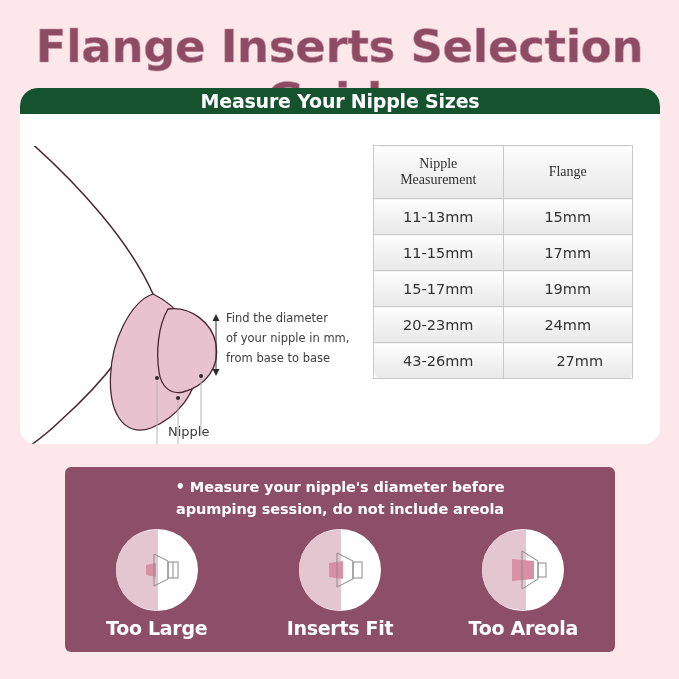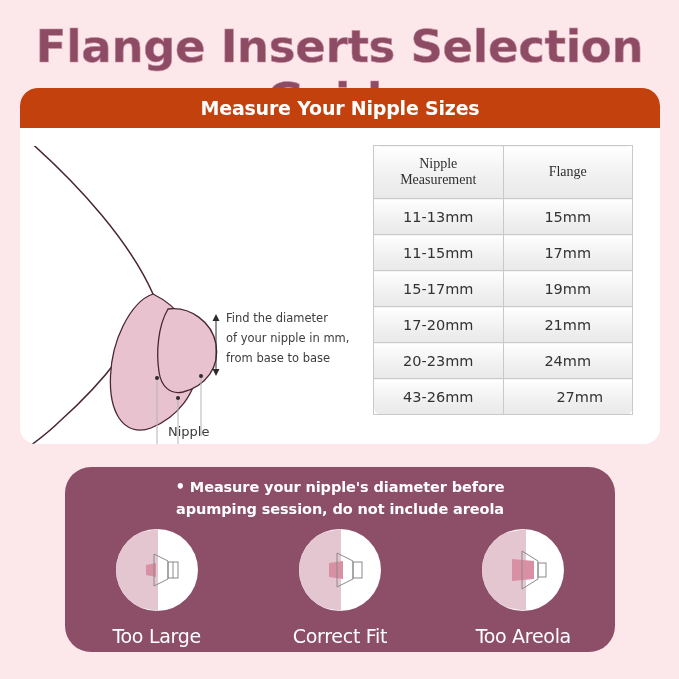--- a/index.html
+++ b/index.html
@@ -43,22 +43,22 @@
     height: 356px;
     background: #ffffff;
     border-radius: 18px 18px 16px 16px;
     overflow: hidden;
   }
   .panel-header {
     position: absolute;
     left: 0;
     top: 0;
     width: 640px;
-    height: 40px;
-    background: #c2410c;
+    height: 26px;
+    background: #14532d;
     border-radius: 16px 16px 0 0;
     color: #ffffff;
     font-size: 19px;
     font-weight: bold;
     display: flex;
     align-items: center;
     justify-content: center;
     font-family: "DejaVu Sans", sans-serif;
     letter-spacing: -0.2px;
   }
@@ -116,21 +116,21 @@
   .size-table tr:last-child td:last-child   { border-bottom-right-radius: 8px; padding-left: 25px; }
 
   
   .fit-card {
     position: absolute;
     left: 65px;
     top: 467px;
     width: 550px;
     height: 185px;
     background: #8d4f68;
-    border-radius: 26px;
+    border-radius: 6px;
   }
   .fit-note {
     position: absolute;
     left: 0;
     top: 10px;
     width: 550px;
     text-align: center;
     color: #ffffff;
     font-size: 14.5px;
     font-weight: bold;
@@ -161,24 +161,24 @@
     width: 82px;
     height: 82px;
     margin: 0 auto;
     border-radius: 50%;
     background: #ffffff;
     overflow: hidden;
     position: relative;
   }
   .fit-circle svg { display: block; }
   .fit-label {
-    margin-top: 14px;
+    margin-top: 6px;
     color: #ffffff;
     font-size: 19px;
-    font-weight: normal;
+    font-weight: bold;
     font-family: "DejaVu Sans", sans-serif;
     letter-spacing: -0.3px;
   }
 
   
   .dg-text {
     font-family: "DejaVu Sans", sans-serif;
     font-size: 11.5px;
     fill: #3d3d3d;
   }
@@ -251,24 +251,20 @@
             <td>11-13mm</td>
             <td>15mm</td>
           </tr>
           <tr>
             <td>11-15mm</td>
             <td>17mm</td>
           </tr>
           <tr>
             <td>15-17mm</td>
             <td>19mm</td>
-          </tr>
-          <tr>
-            <td>17-20mm</td>
-            <td>21mm</td>
           </tr>
           <tr>
             <td>20-23mm</td>
             <td>24mm</td>
           </tr>
           <tr>
             <td>43-26mm</td>
             <td>27mm</td>
           </tr>
         </tbody>
@@ -303,21 +299,21 @@
 
       <div class="fit-item">
         <div class="fit-circle">
           <svg width="82" height="82" viewBox="0 0 82 82" xmlns="http://www.w3.org/2000/svg">
             <path d="M 0 8 L 42 0 L 42 82 L 0 74 Z" fill="#e3c6cf"></path>
             <path d="M 30 34 L 30 48 L 44 50 L 44 32 Z" fill="#d98fa4"></path>
             <path d="M 38 24 L 38 58 L 54 50 L 54 32 Z" fill="none" stroke="#8a8a8a" stroke-width="1"></path>
             <rect x="54" y="33" width="9" height="16" fill="none" stroke="#8a8a8a" stroke-width="1"></rect>
           </svg>
         </div>
-        <div class="fit-label">Correct Fit</div>
+        <div class="fit-label">Inserts Fit</div>
       </div>
 
       <div class="fit-item">
         <div class="fit-circle">
           <svg width="82" height="82" viewBox="0 0 82 82" xmlns="http://www.w3.org/2000/svg">
             <path d="M 0 8 L 44 0 L 44 82 L 0 74 Z" fill="#e3c6cf"></path>
             <path d="M 30 30 L 30 52 L 52 50 L 52 32 Z" fill="#d98fa4"></path>
             <path d="M 40 22 L 40 60 L 56 50 L 56 32 Z" fill="none" stroke="#8a8a8a" stroke-width="1"></path>
             <rect x="56" y="34" width="8" height="14" fill="none" stroke="#8a8a8a" stroke-width="1"></rect>
           </svg>

